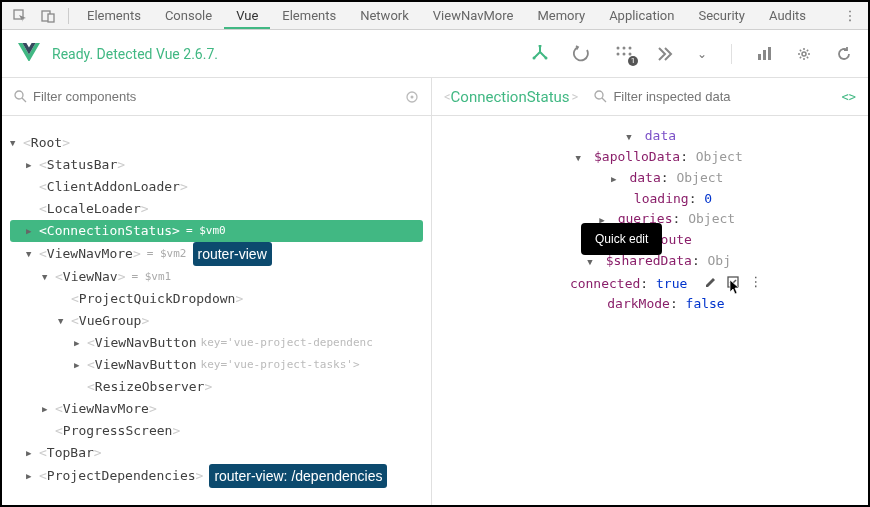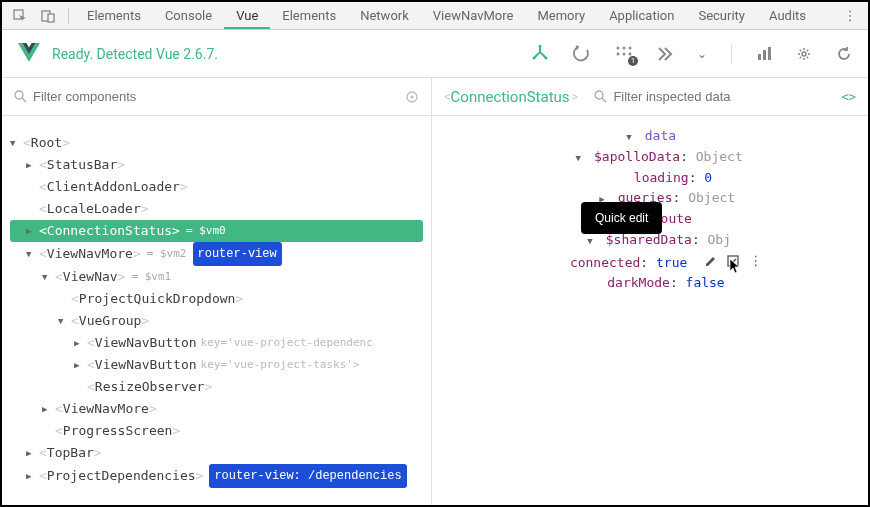--- a/index.html
+++ b/index.html
@@ -40,21 +40,21 @@
 .inspected-title { color:#41b883; font-size:15px; margin-right:6px; }
 .angle { color:#ccc; }
 .tree { flex:1; overflow:auto; padding: 8px 0; font-family: Menlo, Consolas, monospace; font-size: 13px; line-height: 22px; }
 .node { white-space: nowrap; display:flex; align-items:center; }
 .arrow { display:inline-block; width:10px; color:#666; font-size:9px; margin-right:3px; }
 .arrow.blank { visibility:hidden; }
 .tag { color:#404040; }
 .br { color:#ccc; }
 .node .extra { color:#aaa; font-size:11px; margin-left:6px; }
 .node .attr { color:#bbb; font-size:11px; margin-left:4px;}
-.badge-orange { background:#1d4ed8; color:#fff; font-size:12px; padding:1px 5px; border-radius:3px; margin-left:6px; font-family: Liberation Mono, monospace;}
+.badge-orange { background:#0c4a6e; color:#fff; font-size:14px; padding:1px 5px; border-radius:3px; margin-left:6px; font-family: Liberation Sans, sans-serif;}
 .node.selected { background:#41b883; color:#fff; border-radius:3px; margin: 0 8px; }
 .node.selected .tag, .node.selected .br, .node.selected .extra { color:#fff; }
 .data-tree { flex:1; overflow:auto; padding: 10px 16px; font-family: Menlo, Consolas, monospace; font-size: 13px; line-height: 20px; text-align: center; }
 .data-root { color:#7b50c7; }
 .data-key { color:#8a1f6a; }
 .data-val-kw { color:#03c; }
 .data-val-str { color:#999; }
 .data-val-num { color:#03c; }
 .data-row { white-space:nowrap; position:relative; }
 .tooltip { position:absolute; background:#000; color:#fff; font-size:12px; padding:6px 14px; border-radius:4px; font-family: -apple-system,Arial,sans-serif; }
@@ -291,20 +291,21 @@
               <circle cx="5" cy="5" r="4" stroke="#aaa" stroke-width="1.3" fill="none"></circle>
               <path d="M8 8 L12 12" stroke="#aaa" stroke-width="1.3"></path>
             </svg>
           </span>
       <input placeholder="Filter inspected data" style="">
       <span class="tail-icon" style="color:#41b883;font-family:monospace;font-size:12px">&lt;&gt;</span>
     </div>
     <div class="data-tree" style="position:relative">
       <div class="data-row" style="padding-left:0"><span class="arrow">▼</span> <span class="data-root">data</span></div>
       <div class="data-row" style="padding-left:16px"><span class="arrow">▼</span> <span class="data-key">$apolloData</span>: <span class="data-val-str">Object</span></div>
+      <div class="data-row" style="padding-left:32px"><span class="arrow">▶</span> <span class="data-key">data</span>: <span class="data-val-str">Object</span></div>
       <div class="data-row" style="padding-left:46px"><span class="data-key">loading</span>: <span class="data-val-num">0</span></div>
       <div class="data-row" style="padding-left:32px"><span class="arrow">▶</span> <span class="data-key">queries</span>: <span class="data-val-str">Object</span></div>
       <div class="data-row" style="padding-left:16px"><span class="arrow">▶</span> <span class="data-key">$route</span></div>
       <div class="data-row" style="padding-left:16px"><span class="arrow">▼</span> <span class="data-key">$sharedData</span>: <span class="data-val-str">Obj</span>
         <div class="tooltip" style="top:-28px; left:133px">Quick edit</div>
       </div>
       <div class="data-row" style="padding-left:32px"><span class="data-key">connected</span>: <span class="data-val-kw">true</span>
         <span class="row-actions">
           <span>
                 <svg width="12" height="12" viewBox="0 0 12 12">

